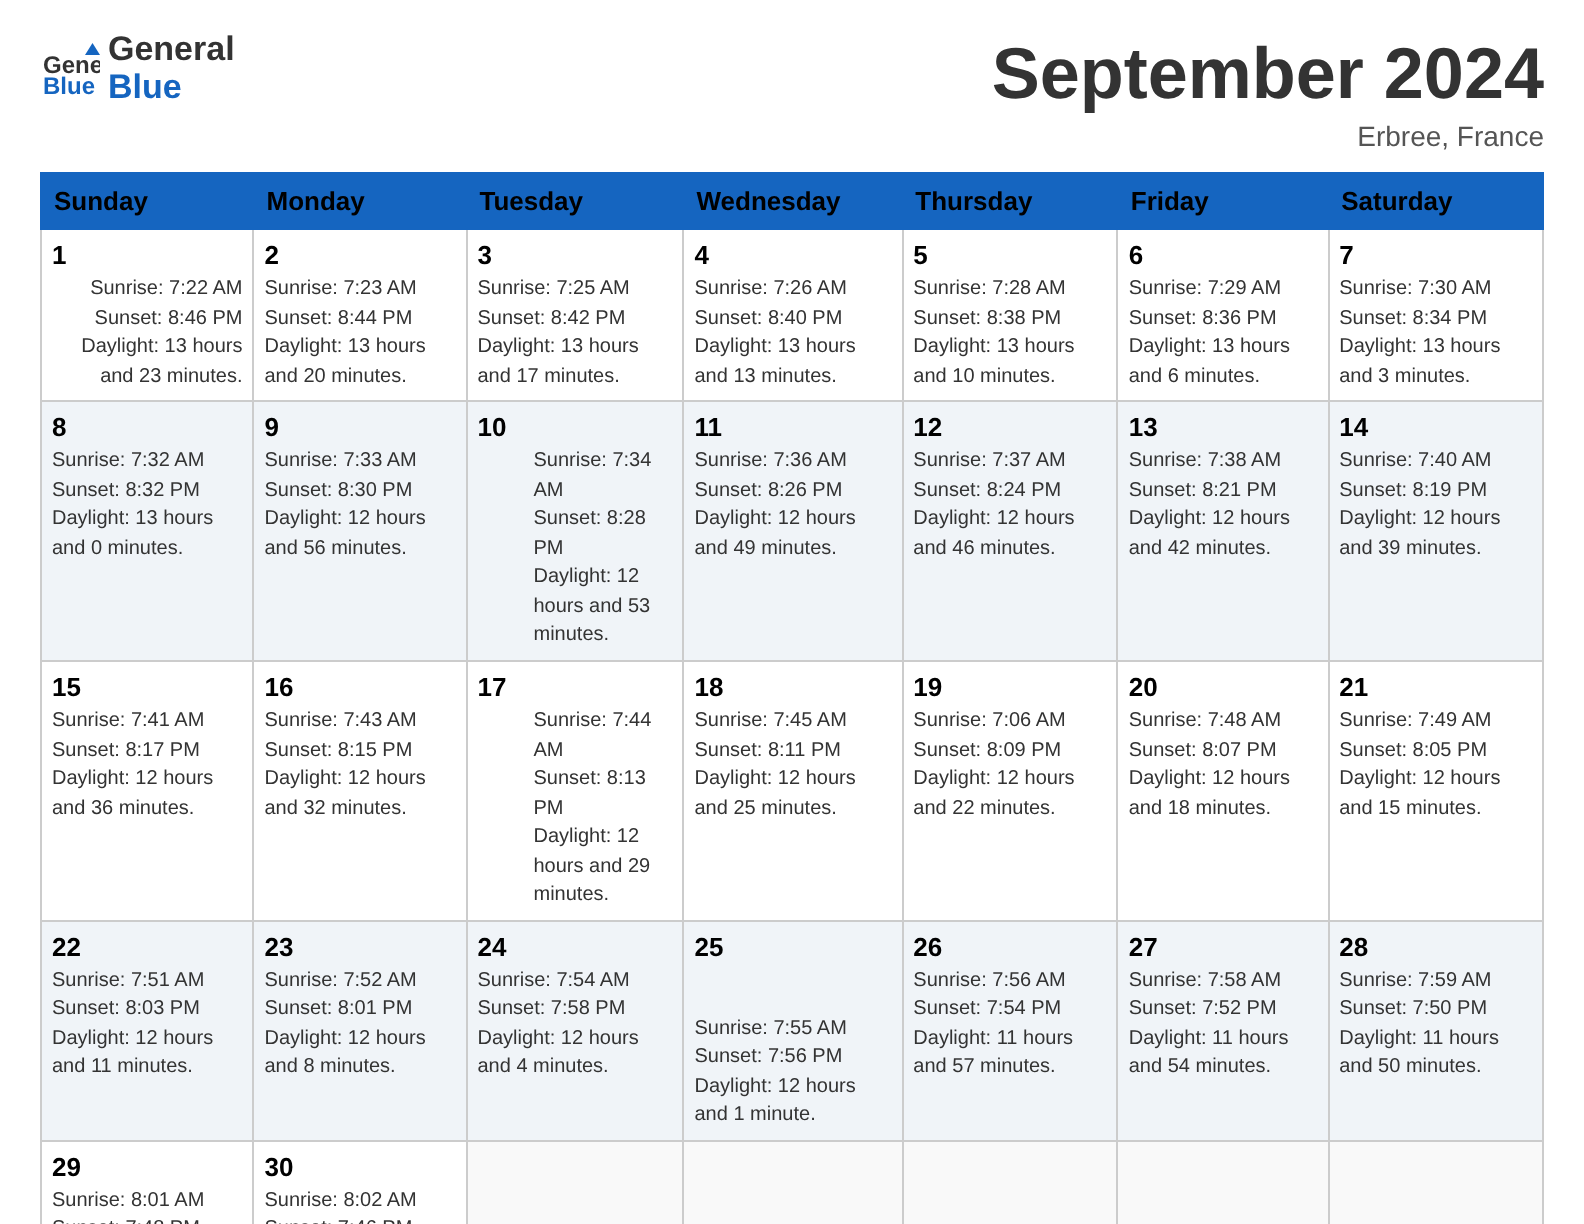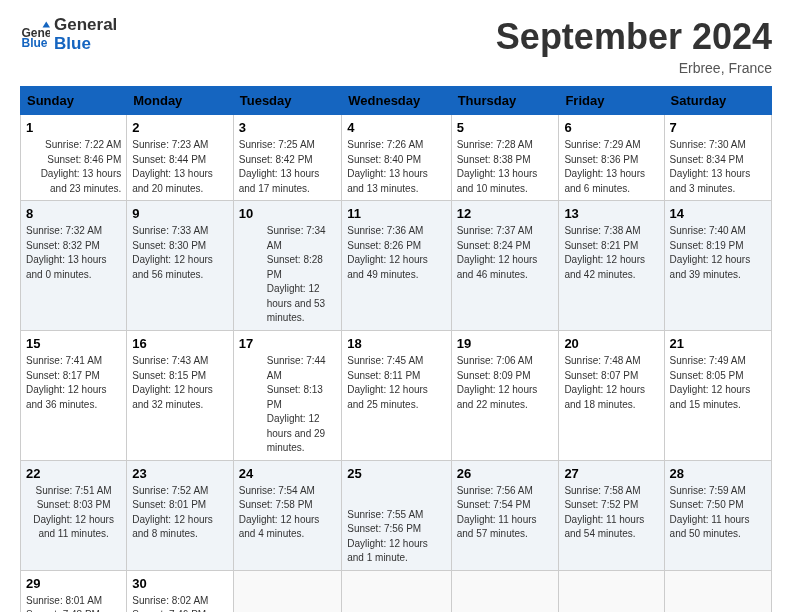--- a/index.html
+++ b/index.html
@@ -255,21 +255,21 @@
           <td>
             <span class="day-number">21</span>
             <div class="day-info" style="white-space: pre-line;">Sunrise: 7:49 AM
 Sunset: 8:05 PM
 Daylight: 12 hours and 15 minutes.</div>
           </td>
         </tr>
         <tr>
           <td>
             <span class="day-number">22</span>
-            <div class="day-info" style="white-space: pre-line; text-align: center;">Sunrise: 7:51 AM
+            <div class="day-info" style="white-space: pre-line;">Sunrise: 7:51 AM
 Sunset: 8:03 PM
 Daylight: 12 hours and 11 minutes.</div>
           </td>
           <td>
             <span class="day-number">23</span>
             <div class="day-info" style="white-space: pre-line;">Sunrise: 7:52 AM
 Sunset: 8:01 PM
 Daylight: 12 hours and 8 minutes.</div>
           </td>
           <td>

